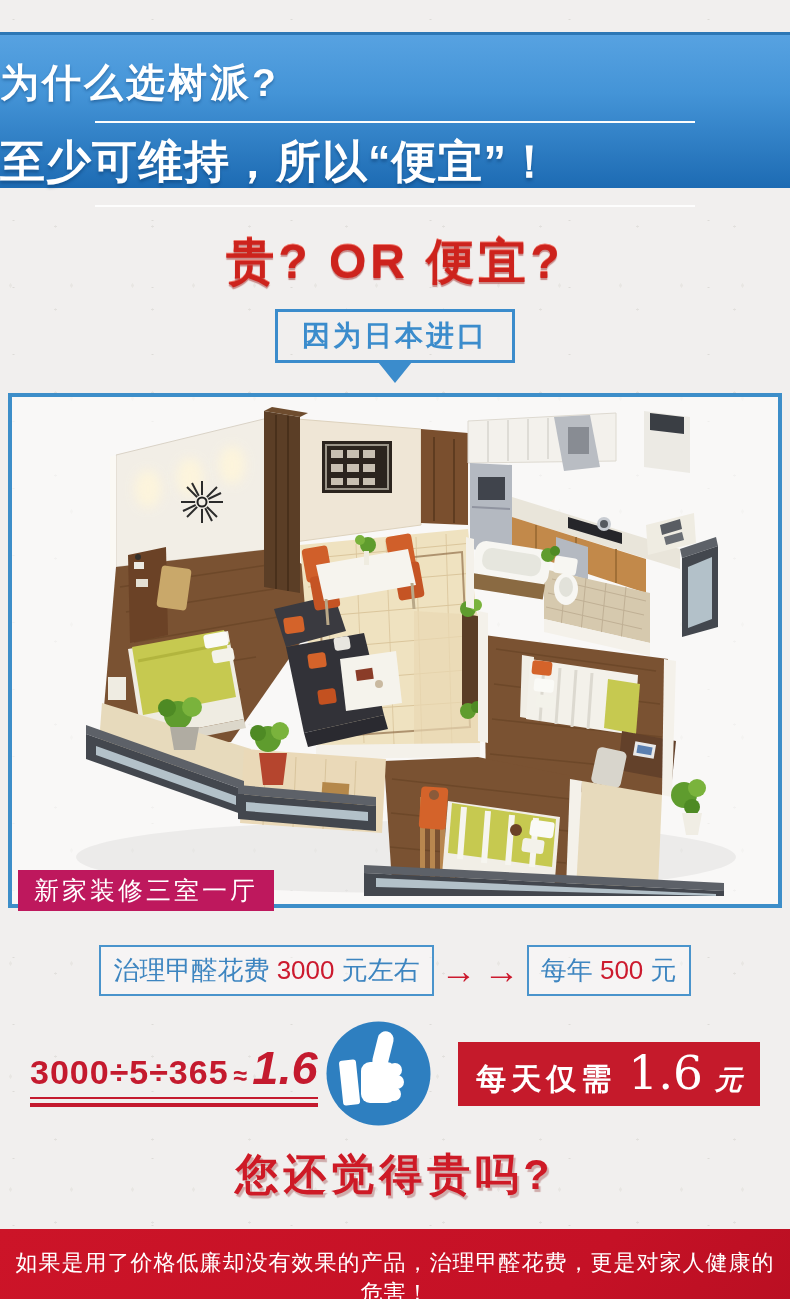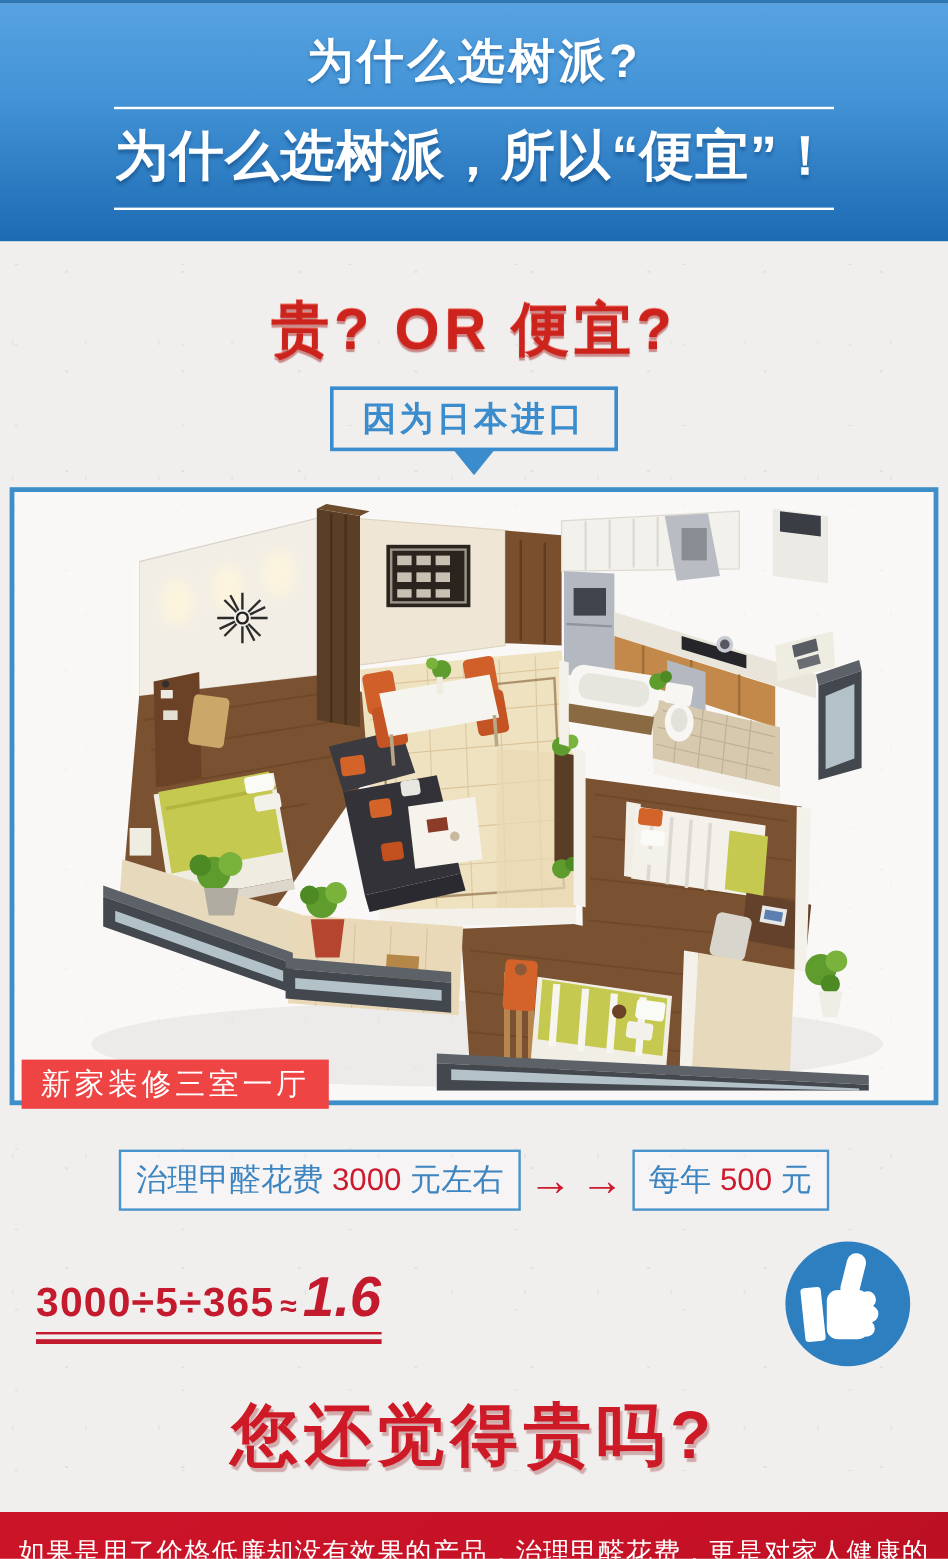--- a/index.html
+++ b/index.html
@@ -9,23 +9,24 @@
     background-color:#f1efee;
     background-image:
       radial-gradient(#e2e0dd 1px, transparent 1.4px),
       radial-gradient(#e8e6e3 1px, transparent 1.3px),
       radial-gradient(#dddbd8 0.8px, transparent 1.2px);
     background-size:97px 83px, 61px 113px, 139px 67px;
     background-position:7px 19px, 41px 3px, 83px 53px;
   }
   
   .header{
-    height:201px;text-align:center;color:#fff;box-sizing:border-box;
+    height:156px;text-align:left;color:#fff;box-sizing:border-box;
     border-top:3px solid #2d77b5;
     background:linear-gradient(180deg,#57a2e1 0%,#4494d7 38%,#1d6bb3 100%);
+    margin-top:32px;
   }
   .header-title{font-size:39px;font-weight:bold;padding-top:21px;letter-spacing:3px;
     text-shadow:0 2px 3px rgba(10,60,110,.45);}
   .hline{width:600px;height:2px;background:#fdfdfd;margin:11px auto 9px;}
   .hline2{margin-top:13px;}
   .header-sub{font-size:45px;font-weight:bold;letter-spacing:1px;
     text-shadow:0 3px 3px rgba(10,60,110,.45);}
   
   .q-red{margin-top:42px;text-align:center;font-size:48px;font-weight:bold;
     color:#cd231d;letter-spacing:4px;
@@ -33,21 +34,21 @@
   .prompt-wrap{text-align:center;margin-top:15px;}
   .prompt-box{display:inline-block;border:3px solid #3b8ccc;color:#3b8ccc;
     font-size:28px;font-weight:bold;padding:5px 24px;letter-spacing:3px;}
   .prompt-tri{width:0;height:0;margin:-1px auto 0;
     border-left:17px solid transparent;border-right:17px solid transparent;
     border-top:21px solid #3b8ccc;}
   
   .panel{position:relative;width:766px;height:507px;margin:10px auto 0;
     border:4px solid #3d8ec9;background:rgba(255,255,255,.55);box-sizing:content-box;}
   .panel svg{display:block;margin:0 auto;}
-  .panel-label{position:absolute;left:6px;bottom:-7px;background:#ef4444;color:#fff;
+  .panel-label{position:absolute;left:6px;bottom:-7px;background:#be185d;color:#fff;
     font-size:25px;padding:4px 16px;letter-spacing:3px;}
   
   .calc-row{display:flex;justify-content:center;align-items:center;margin-top:37px;gap:7px;border-radius:14px;}
   .calc-box{border:2px solid #4a94cc;color:#3d85c0;font-size:26px;padding:6px 12px;
     white-space:nowrap;background:rgba(255,255,255,.35);}
   .num{color:#cc1a2e;}
   .calc-arrow{color:#cc1a2e;font-size:36px;font-weight:bold;line-height:1;}
   
   .math-row{display:flex;align-items:center;justify-content:space-between;
     margin-top:24px;padding:0 30px;}
@@ -56,34 +57,34 @@
   .expr{font-size:34px;letter-spacing:1px;}
   .approx{font-size:25px;margin:0 5px;}
   .result{font-size:47px;font-style:italic;}
   .thumb{width:107px;height:107px;margin-left:-18px;}
   .cost-badge{background:#c51a2b;color:#fff;padding:3px 18px 6px;display:flex;
     align-items:baseline;gap:12px;}
   .cost-pre{font-size:30px;letter-spacing:5px;font-weight:bold;}
   .cost-val{font-size:47px;font-family:"DejaVu Serif","Liberation Serif",serif;}
   .cost-suf{font-size:27px;font-style:italic;font-weight:bold;}
   
-  .q2{text-align:center;margin-top:19px;font-size:56px;font-weight:bold;color:#ce1a26;
+  .q2{text-align:center;margin-top:19px;font-size:43px;font-weight:bold;color:#ce1a26;
     letter-spacing:5px;text-shadow:2px 3px 1px rgba(130,15,15,.3);}
   
   .banner{margin-top:25px;background:linear-gradient(135deg,#cc1428 0%,#c51126 70%,#b90f22 100%);
     color:#fff;text-align:center;padding:19px 10px 21px;}
   .banner-line1{font-size:22px;letter-spacing:1px;}
 </style>
 </head>
 <body>
 
 <div class="header">
   <div class="header-title">为什么选树派?</div>
   <div class="hline"></div>
-  <div class="header-sub">为什么选树派，所以“便宜”！</div>
+  <div class="header-sub">至少可维持，所以“便宜”！</div>
   <div class="hline hline2"></div>
 </div>
 
 <div class="q-red">贵?  OR  便宜?</div>
 
 <div class="prompt-wrap">
   <div class="prompt-box">
     <span>因为日本进口</span>
   </div>
   <div class="prompt-tri"></div>
@@ -320,20 +321,25 @@
         <rect x="16" y="40" width="17" height="45" rx="3" transform="rotate(-6 24 62)"></rect>
         <circle cx="31" cy="80" r="2.6"></circle>
         <rect x="36" y="42" width="35" height="41" rx="9"></rect>
         <circle cx="70" cy="50" r="7"></circle>
           <circle cx="72" cy="62" r="7"></circle>
           <circle cx="69" cy="74" r="7"></circle>
         <rect x="50" y="11" width="16" height="38" rx="8" transform="rotate(14 58 30)"></rect>
       </g>
     </svg>
   </div>
+  <div class="cost-badge">
+    <span class="cost-pre">每天仅需</span>
+    <span class="cost-val">1.6</span>
+    <span class="cost-suf">元</span>
+  </div>
 </div>
 
 <div class="q2">您还觉得贵吗?</div>
 
 <div class="banner">
   <div class="banner-line1">如果是用了价格低廉却没有效果的产品，治理甲醛花费，更是对家人健康的危害！</div>
 
 </div>
 
 </body></html>

